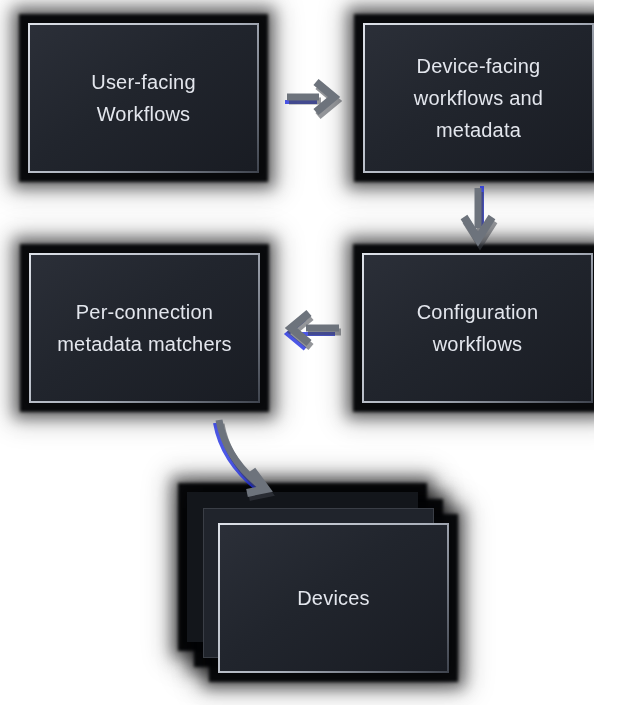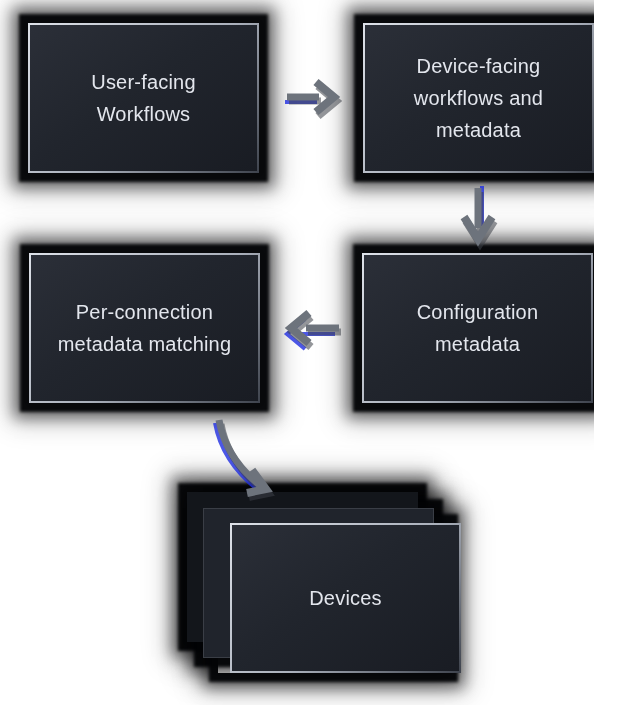--- a/index.html
+++ b/index.html
@@ -71,21 +71,20 @@
     background:var(--stack-middle-fill);
     border:1px solid rgba(221,225,232,0.14);
   }
   .stack-layer.front{
     background:linear-gradient(145deg, var(--node-fill-top) 0%, var(--node-fill-mid) 45%, var(--node-fill-bottom) 100%);
     border:2px solid;
     border-image:linear-gradient(135deg, var(--node-border-light) 0%, var(--node-border-mid) 55%, var(--node-border-dark) 100%) 1;
     display:flex;align-items:center;justify-content:center;
     text-align:center;
     z-index:3;
-    margin-left:12px;
   }
   
   svg.arrows{
     position:absolute;left:0;top:0;
     width:620px;height:705px;
     z-index:10;
     pointer-events:none;
   }
   .arrow-main{stroke:var(--arrow-color);fill:none;stroke-width:7;stroke-linejoin:miter;stroke-linecap:butt;}
   .arrow-head{stroke:var(--arrow-color);fill:none;stroke-width:8;stroke-linejoin:miter;stroke-linecap:butt;}
@@ -104,26 +103,26 @@
   </div>
 
   <div class="node" style="left:363px;top:23px">
     <span class="node-label">Device-facing
 workflows and
 metadata</span>
   </div>
 
   <div class="node" style="left:362px;top:253px">
     <span class="node-label">Configuration
-metadata</span>
+workflows</span>
   </div>
 
   <div class="node" style="left:29px;top:253px">
     <span class="node-label">Per-connection
-metadata matching</span>
+metadata matchers</span>
   </div>
 
   <div class="stack-ghost" style="left:187px;top:492px"></div>
   <div class="stack-ghost" style="left:203px;top:508px"></div>
   <div class="stack-ghost" style="left:218px;top:523px"></div>
 
   <div class="stack-layer back" style="left:187px;top:492px"></div>
   <div class="stack-layer middle" style="left:203px;top:508px"></div>
   <div class="stack-layer front" style="left:218px;top:523px">
     <span class="node-label">Devices</span>

